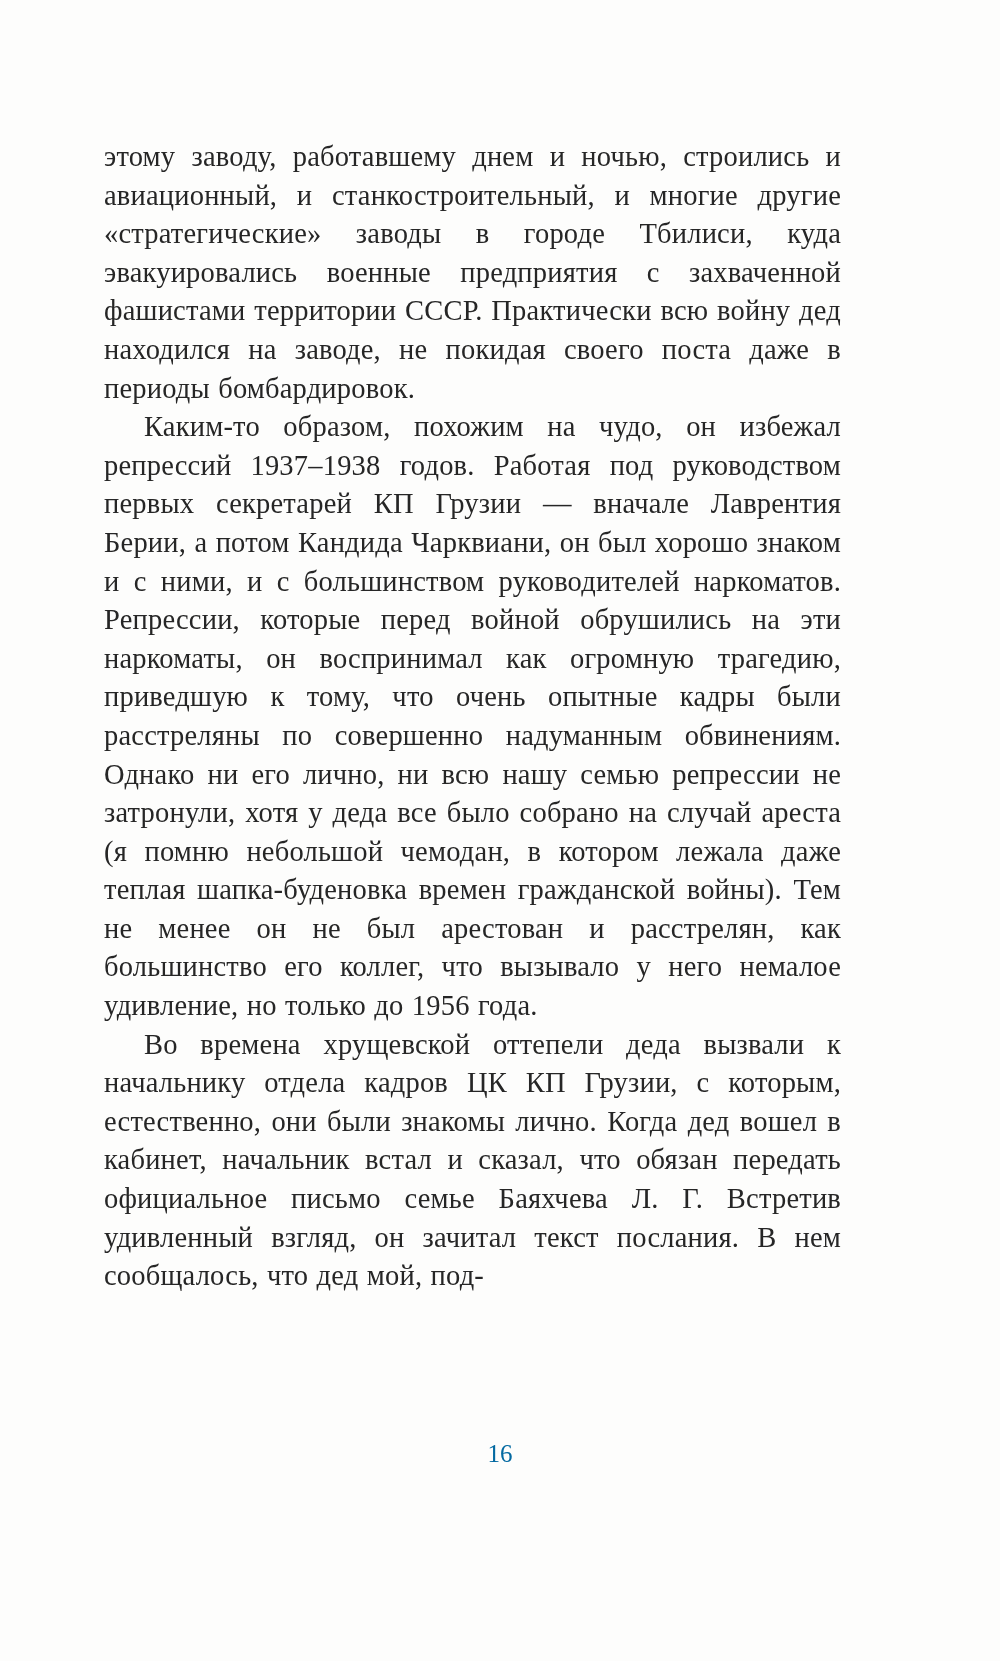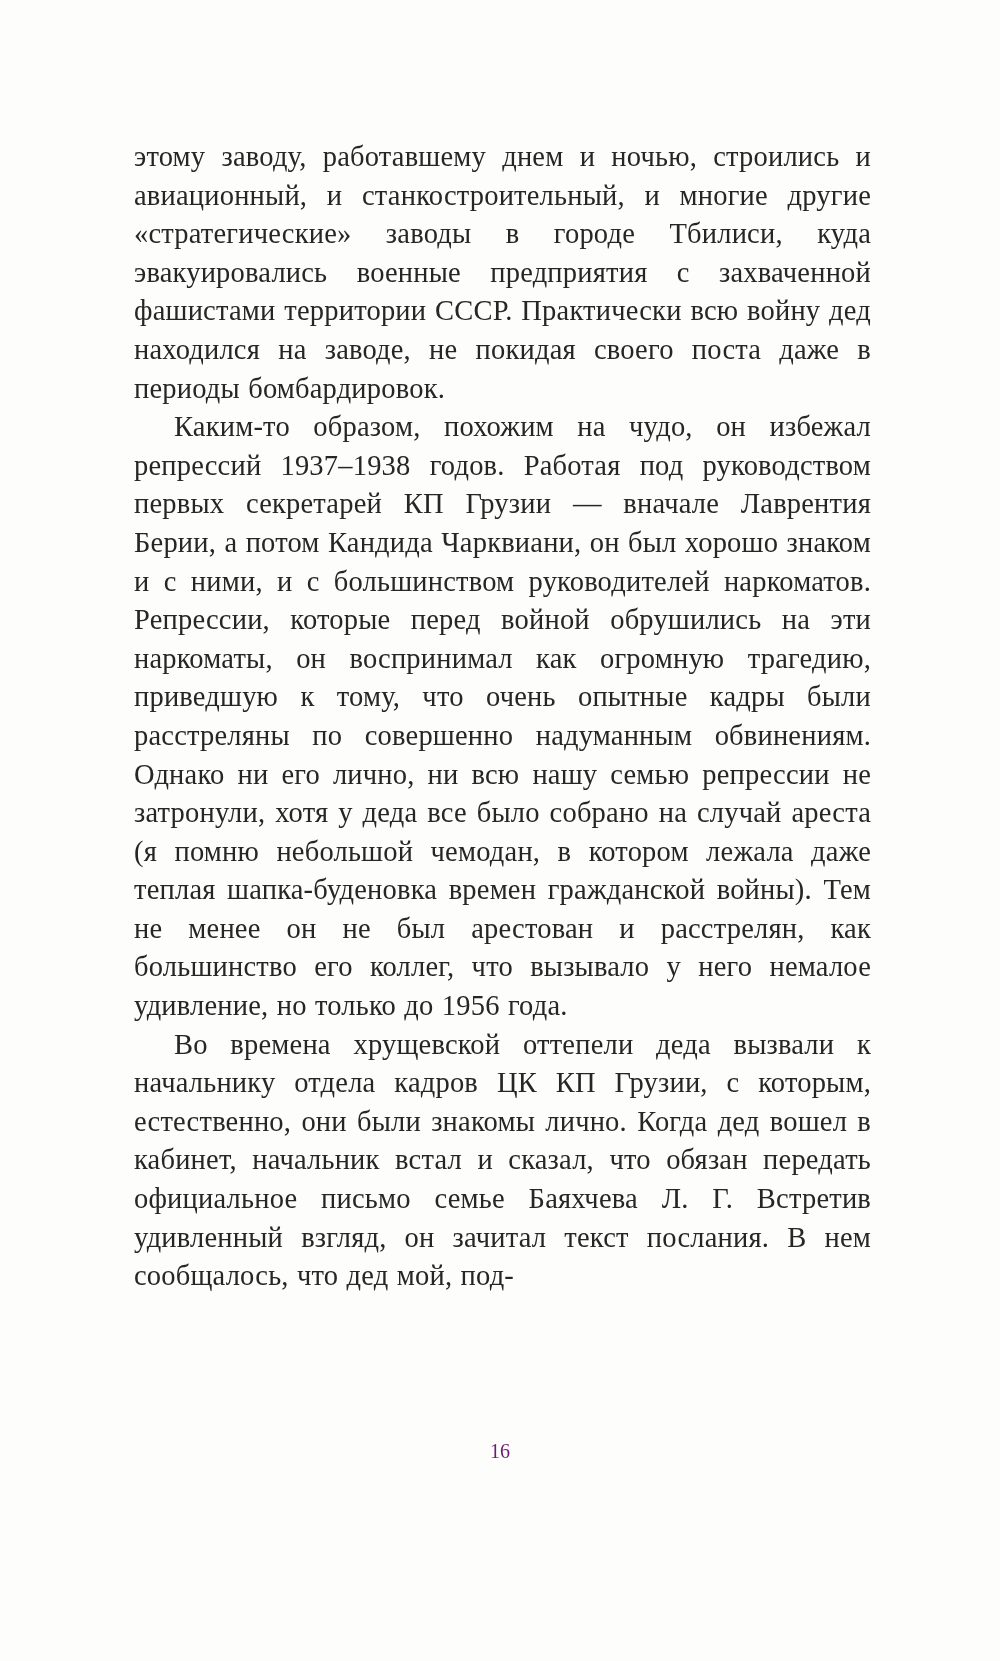--- a/index.html
+++ b/index.html
@@ -13,21 +13,21 @@
     height: 1661px;
     margin: 0 auto;
     background: #fdfdfc;
     font-family: "Liberation Serif", "DejaVu Serif", serif;
     color: #262626;
     overflow: hidden;
   }
   .text-block {
     position: absolute;
     top: 138px;
-    left: 134px;
+    left: 104px;
     width: 737px;
     font-family: Liberation Serif, serif;
   }
   .text-block p {
     margin: 0;
     font-size: 28.5px;
     line-height: 38.6px;
     text-align: justify;
     text-align-last: left;
     letter-spacing: 0.2px;
@@ -35,22 +35,22 @@
   }
   .text-block p.indented {
     text-indent: 40px;
   }
   .page-number {
     position: absolute;
     top: 1440px;
     left: 0;
     width: 100%;
     text-align: center;
-    font-size: 20px;
-    color: #701a75;
+    font-size: 25px;
+    color: #0369a1;
   }
 </style>
 </head>
 <body>
 
 <div class="page">
 
   <div class="text-block">
     <p>этому заводу, работавшему днем и ночью, строились и авиационный, и станкостроительный, и многие другие «стратегические» заводы в городе Тбилиси, куда эвакуировались военные предприятия с захваченной фашистами территории СССР. Практически всю войну дед находился на заводе, не покидая своего поста даже в периоды бомбардировок.</p>
     <p class="indented">Каким-то образом, похожим на чудо, он избежал репрессий 1937–1938 годов. Работая под руководством первых секретарей КП Грузии — вначале Лаврентия Берии, а потом Кандида Чарквиани, он был хорошо знаком и с ними, и с большинством руководителей наркоматов. Репрессии, которые перед войной обрушились на эти наркоматы, он воспринимал как огромную трагедию, приведшую к тому, что очень опытные кадры были расстреляны по совершенно надуманным обвинениям. Однако ни его лично, ни всю нашу семью репрессии не затронули, хотя у деда все было собрано на случай ареста (я помню небольшой чемодан, в котором лежала даже теплая шапка-буденовка времен гражданской войны). Тем не менее он не был арестован и расстрелян, как большинство его коллег, что вызывало у него немалое удивление, но только до 1956 года.</p>

